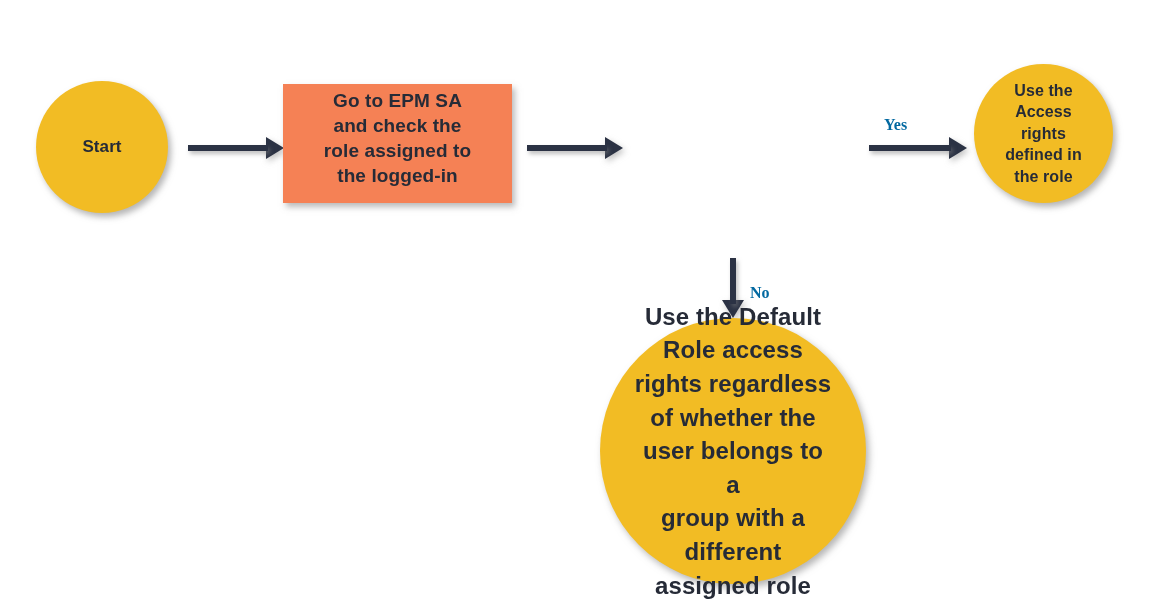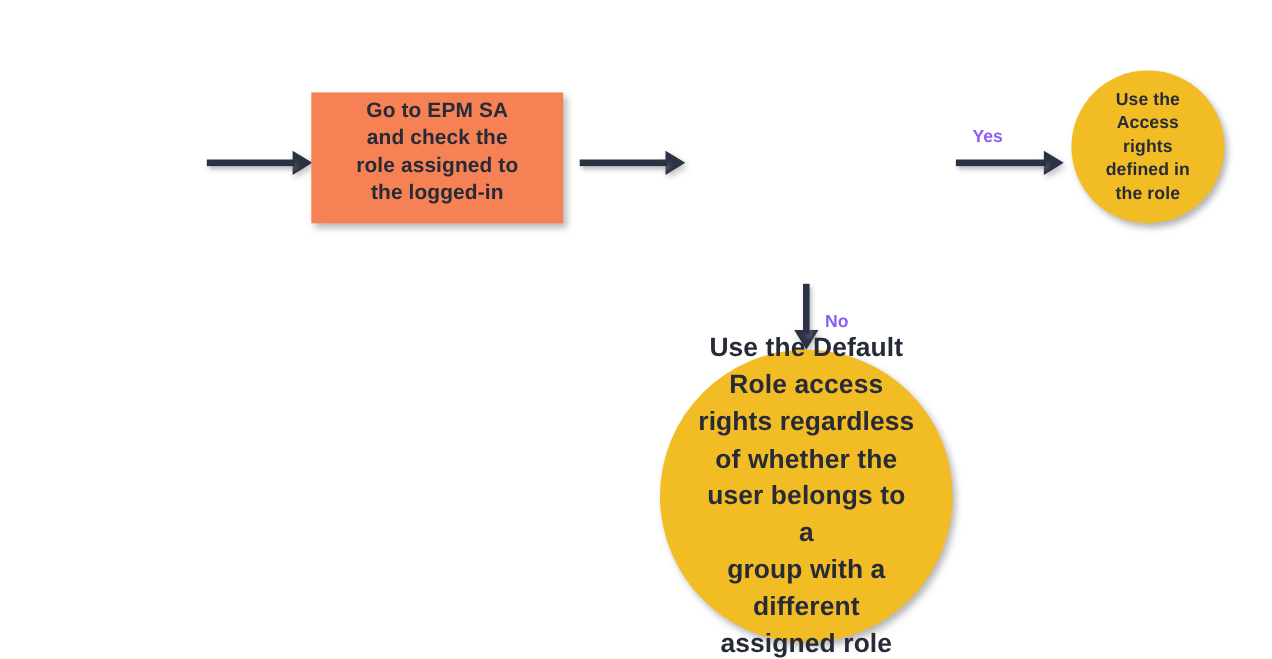--- a/index.html
+++ b/index.html
@@ -167,33 +167,37 @@
 
   #conn-decision-yes { left: 869px; top: 145px; width: 82px; }
   #arrow-decision-yes { left: 949px; top: 137px; }
 
   #conn-decision-no { left: 730px; top: 258px; height: 46px; }
   #arrow-decision-no { left: 722px; top: 300px; }
 
   .edge-label {
     position: absolute;
     z-index: 3;
-    color: #8b5cf6;
+    color: #0369a1;
     font-weight: bold;
     font-size: 16px;
     white-space: nowrap;
+    font-family: Liberation Serif, serif;
   }
   #label-yes { left: 884px; top: 116px; }
   #label-no  { left: 750px; top: 284px; }
 </style>
 </head>
 <body>
 
 <div id="canvas">
 
+  <div class="node" id="node-start">
+    <span class="node-text">Start</span>
+  </div>
 
   <div class="connector conn-h" id="conn-start-process"></div>
   <div class="arrowhead-right" id="arrow-start-process"></div>
 
   <div class="node" id="node-process">
     <span class="node-text">Go to EPM SA
 and check the
 role assigned to
 the logged-in</span>
   </div>

